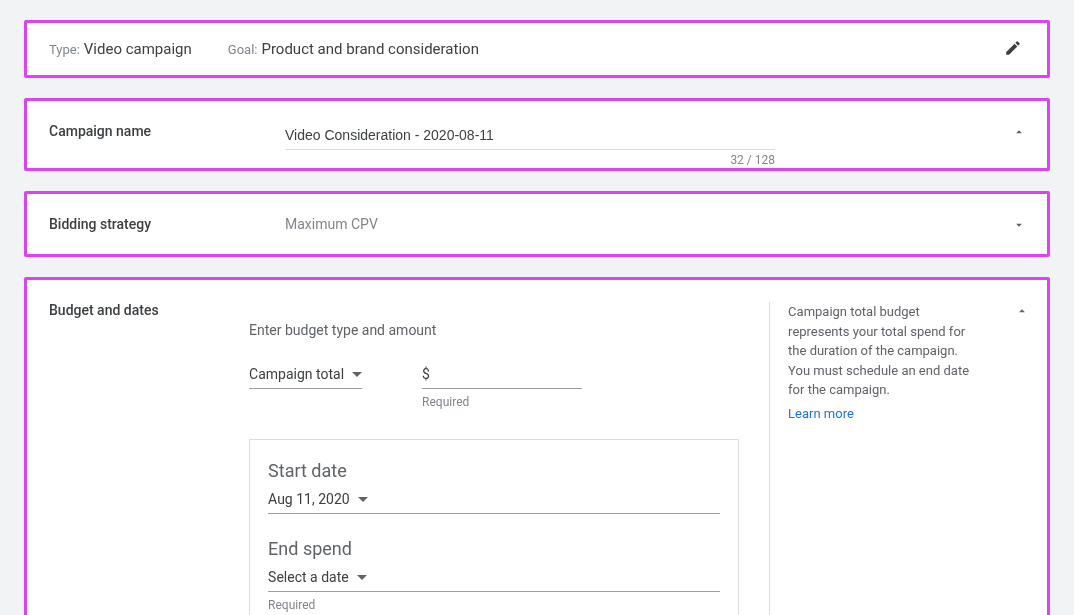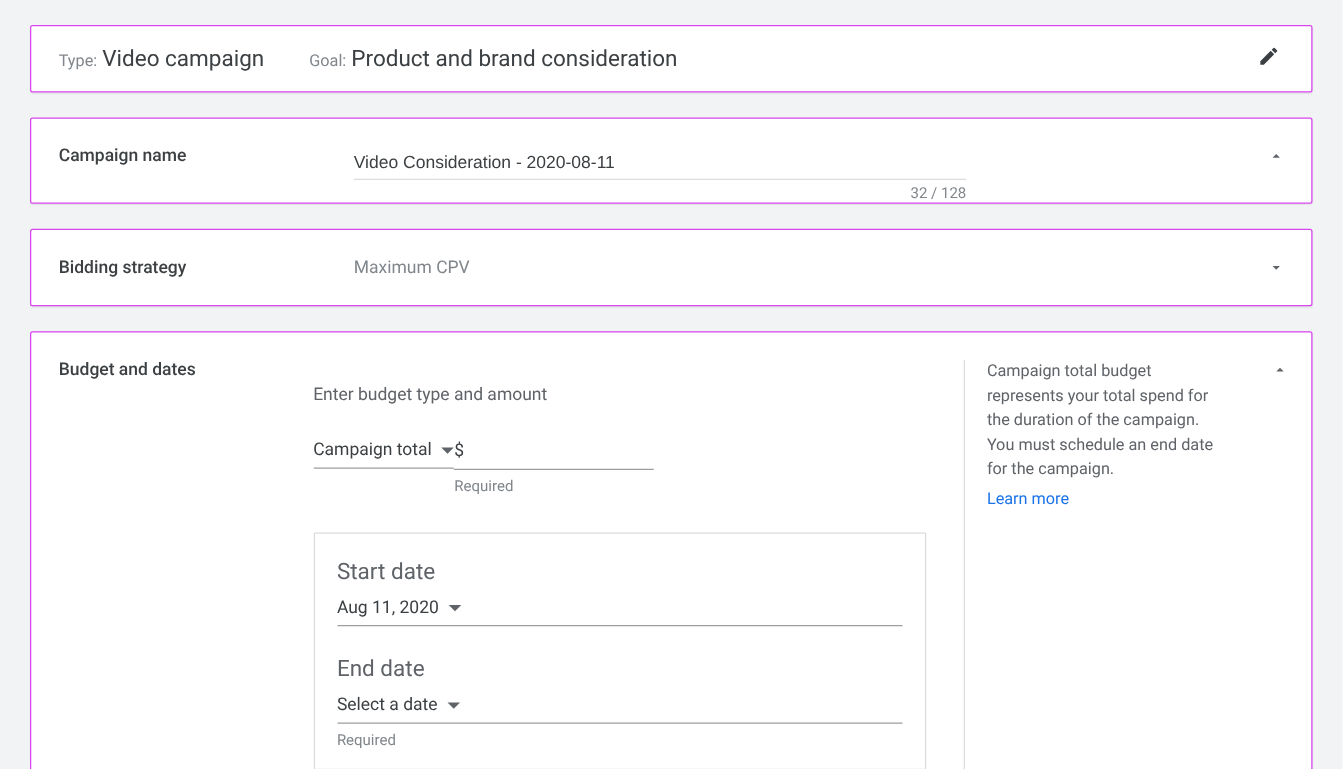--- a/index.html
+++ b/index.html
@@ -5,34 +5,34 @@
     * { box-sizing: border-box; margin: 0; padding: 0; }
     body {
       background: #f1f3f4;
       font-family: Roboto, Arial, sans-serif;
       font-size: 14px;
       color: #202124;
       padding: 20px 24px;
     }
     .card {
       background: #fff;
-      border: 1px solid #d946ef;
+      border: 3px solid #d946ef;
       border-radius: 2px;
       margin-bottom: 20px;
       box-shadow: 0 1px 1px rgba(60,64,67,.08);
     }
     
     .header-card {
       display: flex;
       align-items: center;
       padding: 14px 22px;
     }
     .hdr-group { display: flex; align-items: baseline; }
     .hdr-label { color: #80868b; font-size: 13px; margin-right: 4px; }
-    .hdr-value { color: #3c4043; font-size: 18px; }
+    .hdr-value { color: #3c4043; font-size: 15px; }
     .hdr-spacer { width: 36px; }
     .hdr-fill { flex: 1; }
     .pencil-btn { width: 24px; height: 24px; display:flex; align-items:center; justify-content:center; cursor:pointer; }
     .pencil-btn svg { width: 18px; height: 18px; fill: #3c4043; }
 
     
     .section {
       display: flex;
       align-items: flex-start;
     }
@@ -76,21 +76,21 @@
       top: 30px;
       font-size: 12px;
       color: #80868b;
     }
 
     
     .collapsed-row { padding: 22px 0; }
     .collapsed-value { color: #80868b; font-size: 14px; }
     .budget-main { width: 520px; }
     .budget-caption { color: #5f6368; font-size: 14px; margin-bottom: 28px; margin-top: 20px; }
-    .budget-controls { display: flex; align-items: flex-start; margin-bottom: 30px; }
+    .budget-controls { display: flex; gap: 60px; align-items: flex-start; margin-bottom: 30px; }
 
     .select-underline {
       display: inline-flex;
       align-items: center;
       gap: 8px;
       border-bottom: 1px solid #9e9e9e;
       padding-bottom: 6px;
       cursor: pointer;
       min-width: 104px;
     }
@@ -217,21 +217,21 @@
           <div class="date-group">
             <div class="date-label">Start date</div>
             <div class="date-select-wrap">
               <div class="select-underline" style="min-width:120px;text-align:center;">
                 <span class="sel-label">Aug 11, 2020</span>
                 <span class="tri-down"></span>
               </div>
             </div>
           </div>
           <div class="date-group" style="margin-bottom:0;">
-            <div class="date-label">End date</div>
+            <div class="date-label">End spend</div>
             <div class="date-select-wrap">
               <div class="select-underline" style="min-width:120px;">
                 <span class="sel-label">Select a date</span>
                 <span class="tri-down"></span>
               </div>
               <span class="helper-text">Required</span>
             </div>
           </div>
         </div>
       </div>

